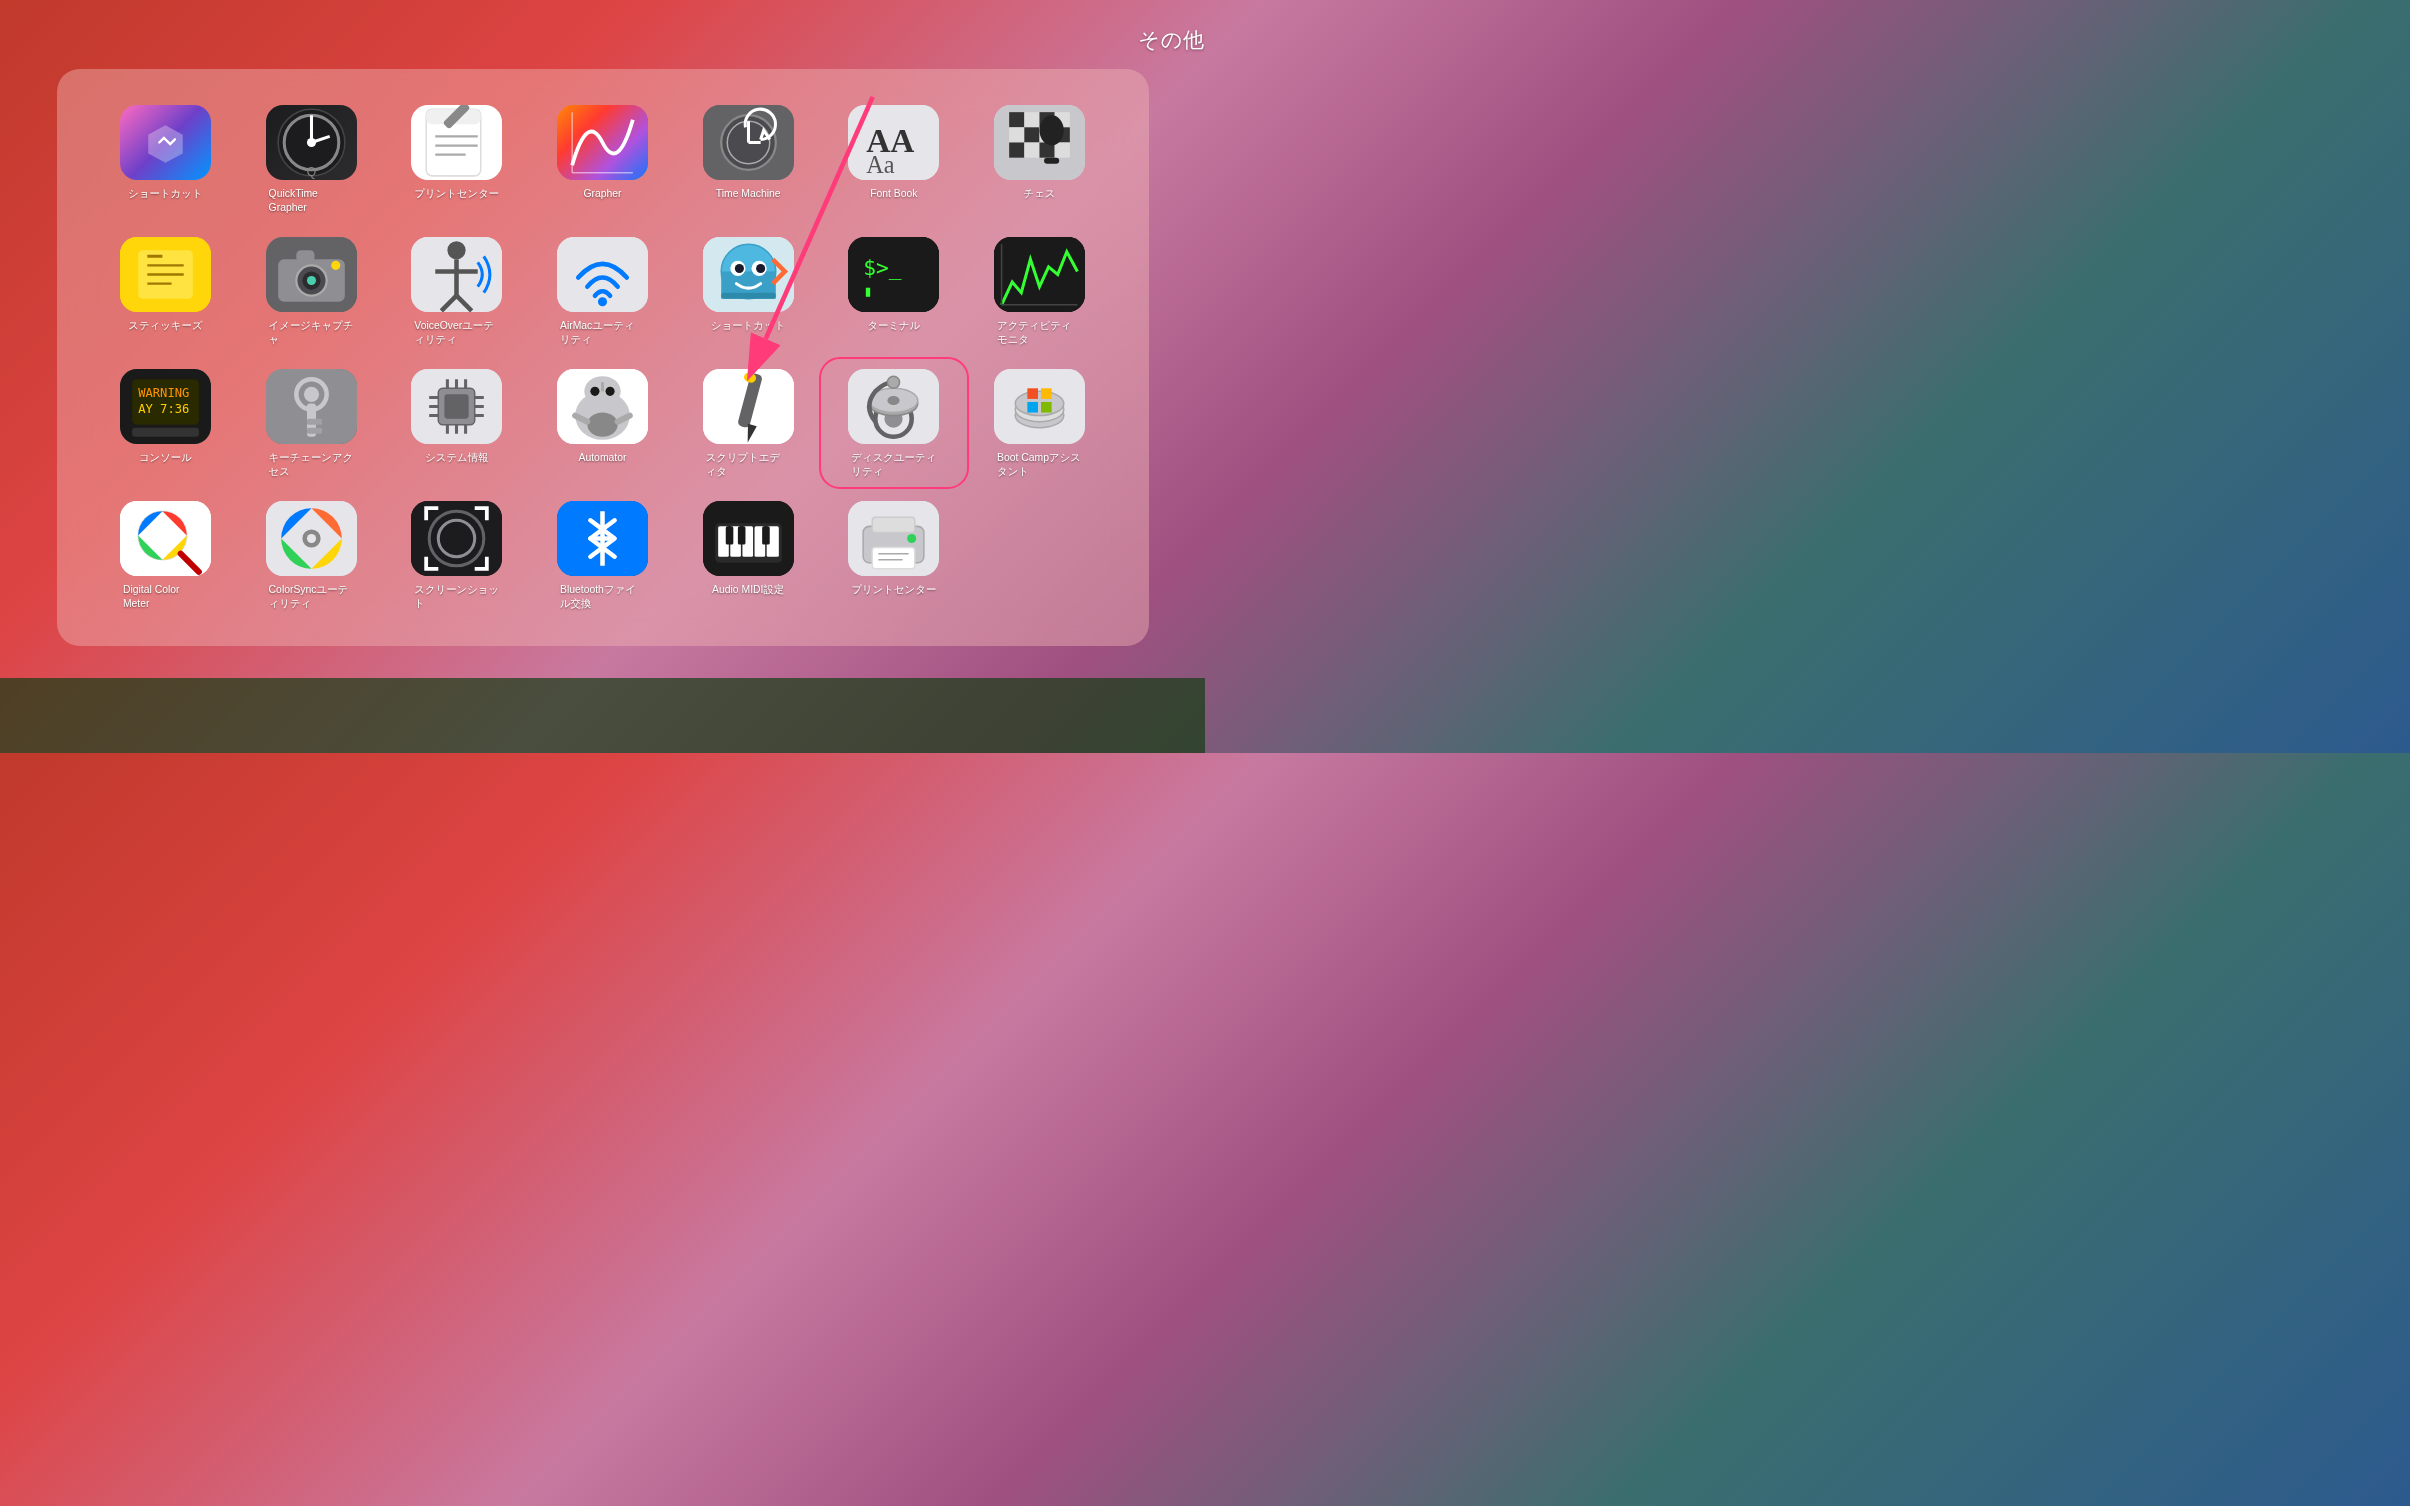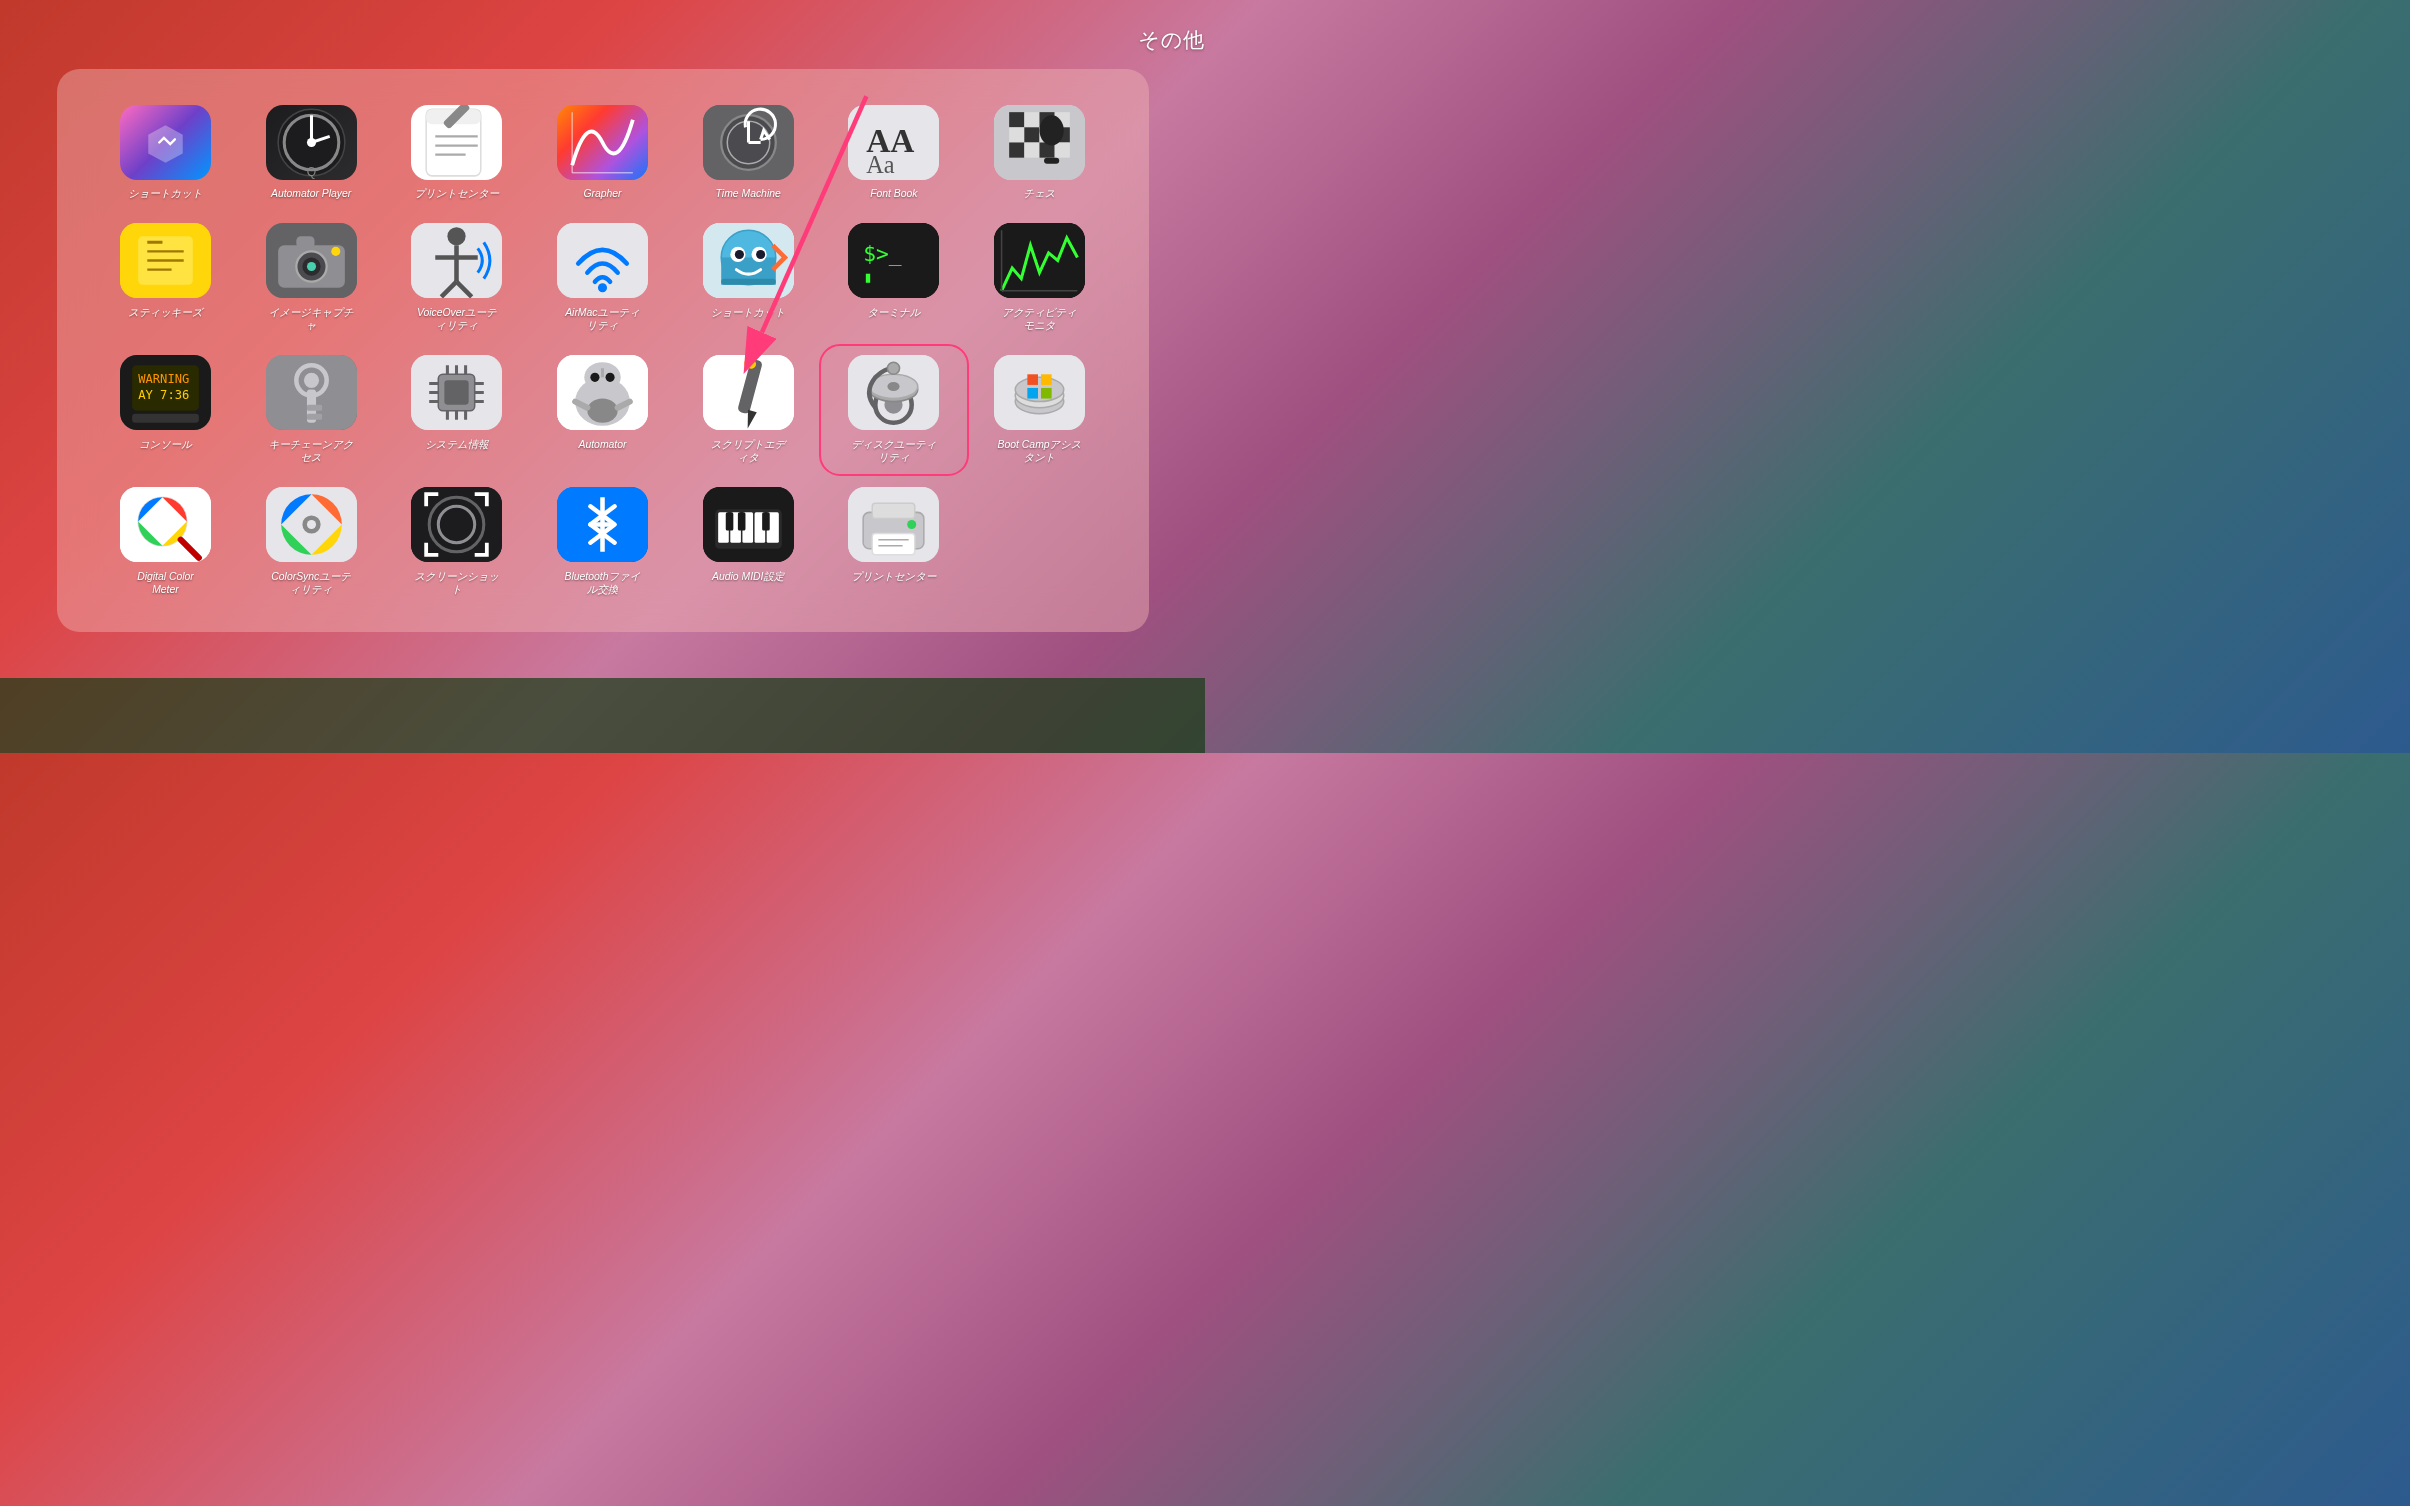--- a/index.html
+++ b/index.html
@@ -61,26 +61,24 @@
       justify-content: center;
       font-size: 34px;
       overflow: hidden;
       position: relative;
       flex-shrink: 0;
     }
 
     .app-label {
       font-size: 10.4px;
       color: white;
-      text-align: center;
       text-shadow: 0 0.9px 1.9px rgba(0,0,0,0.5);
       line-height: 1.3;
       max-width: 85px;
       word-break: break-word;
-      font-style: italic;
     }
 
     
     .icon-shortcuts {
       background: linear-gradient(135deg, #ff6bc1 0%, #6e40c9 50%, #0096ff 100%);
       border-radius: 17px;
     }
     .icon-shortcuts svg { width: 47px; height: 47px; }
 
     .icon-quicktime {
@@ -287,21 +285,21 @@
       <div class="app-icon icon-quicktime">
         <svg viewBox="0 0 60 60" xmlns="http://www.w3.org/2000/svg" style="font-size:36px">
           <circle cx="30" cy="30" r="22" fill="#1c1c1e" stroke="#444" stroke-width="1"></circle>
           <circle cx="30" cy="30" r="18" fill="none" stroke="#888" stroke-width="2"></circle>
           <line x1="30" y1="12" x2="30" y2="30" stroke="white" stroke-width="2"></line>
           <line x1="30" y1="30" x2="42" y2="26" stroke="white" stroke-width="2"></line>
           <circle cx="30" cy="30" r="3" fill="white"></circle>
           <text x="30" y="52" text-anchor="middle" fill="#888" font-size="8">Q</text>
         </svg>
       </div>
-      <span class="app-label">Automator Player</span>
+      <span class="app-label">QuickTime Grapher</span>
     </div>
 
     <div class="app-item">
       <div class="app-icon icon-textedit">
         <svg viewBox="0 0 60 60" xmlns="http://www.w3.org/2000/svg">
           <rect x="10" y="8" width="36" height="44" rx="4" fill="white" stroke="#ddd" stroke-width="1"></rect>
           <rect x="10" y="8" width="36" height="10" rx="4" fill="#f0f0f0"></rect>
           <line x1="16" y1="26" x2="44" y2="26" stroke="#aaa" stroke-width="1.5"></line>
           <line x1="16" y1="32" x2="44" y2="32" stroke="#aaa" stroke-width="1.5"></line>
           <line x1="16" y1="38" x2="36" y2="38" stroke="#aaa" stroke-width="1.5"></line>

